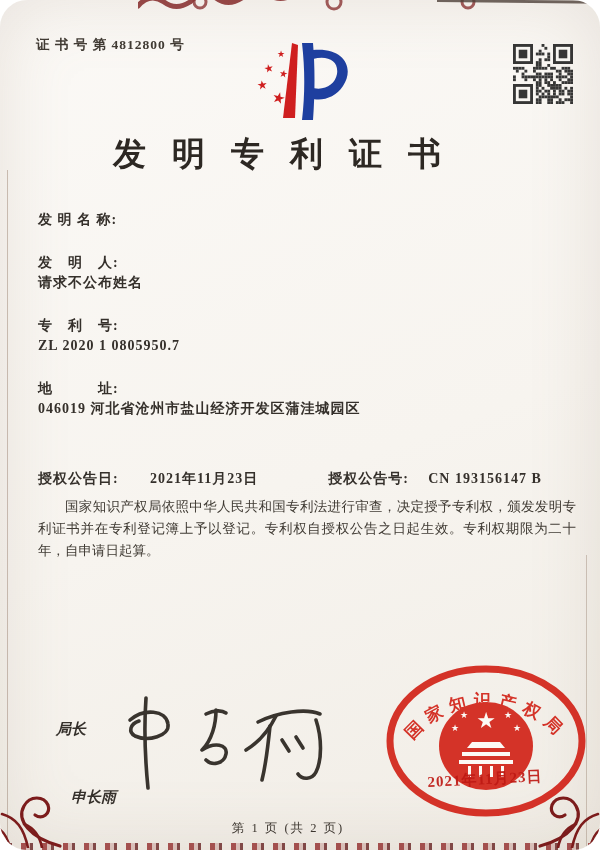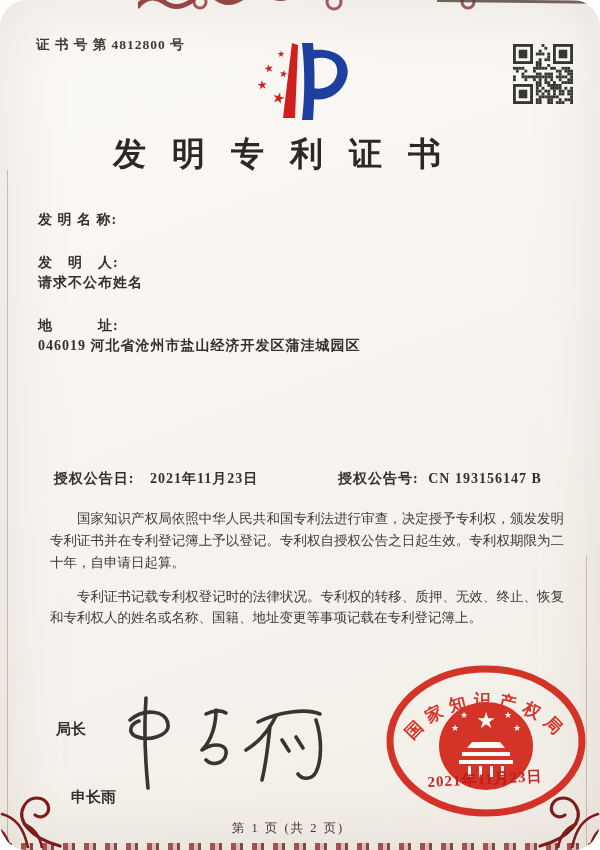--- a/index.html
+++ b/index.html
@@ -34,27 +34,27 @@
   .qr{position:absolute;left:513px;top:44px;width:60px;height:60px;opacity:.88;}
   .title{
     position:absolute;left:0;top:132px;width:524px;text-align:center;
     font-size:33px;font-weight:bold;letter-spacing:26px;text-indent:26px;color:#2d2823;padding-left:30px;
   }
   
   .fields{position:absolute;left:38px;top:210px;right:26px;font-size:14px;font-weight:600;}
   .field-row{display:flex;margin-bottom:23px;line-height:20px;flex-direction:column;}
   .field-label{display:inline-block;width:112px;white-space:pre;letter-spacing:1px;flex:0 0 auto;}
   .field-value{letter-spacing:1px;white-space:pre;}
-  .grant-row{display:flex;line-height:20px;margin-top:11px;text-align:center;}
+  .grant-row{display:flex;line-height:20px;margin-top:11px;}
   .grant-right{margin-left:70px;display:flex;}
   
   .body-text{position:absolute;left:38px;top:496px;right:24px;font-size:13.5px;line-height:1.62;color:#3f3a33;text-align:justify;font-weight:500;}
-  .body-text p{text-indent:2em;margin:12px;}
-  
-  .signer{position:absolute;left:56px;top:712px;font-size:15px;font-weight:600;line-height:34px;white-space:pre;}
+  .body-text p{text-indent:2em;margin:0;}
+  
+  .signer{position:absolute;left:56px;top:712px;font-size:15px;font-weight:600;line-height:34px;white-space:pre;font-style:italic;}
   .sign-svg{position:absolute;left:118px;top:692px;width:220px;height:100px;}
   
   .seal{position:absolute;left:381px;top:662px;width:210px;height:160px;opacity:.93;}
   .seal-date{
     position:absolute;left:390px;top:770px;width:190px;text-align:center;
     font-size:15px;color:rgba(190,25,20,.92);letter-spacing:1px;font-weight:600;transform:rotate(-3deg);
   }
   
   .footer{position:absolute;left:0;top:820px;width:576px;text-align:center;font-size:12.5px;letter-spacing:2px;color:#3c362f;}
   .sr{stroke:var(--border-maroon);fill:none;stroke-linecap:round;}
@@ -259,41 +259,44 @@
 
       <div class="field-row">
         <span class="field-label">发 明 名 称:</span>
       </div>
 
       <div class="field-row">
         <span class="field-label">发　明　人:</span>
         <span class="field-value">请求不公布姓名</span>
       </div>
 
+      <div class="field-row">
+        <span class="field-label">专　利　号:</span>
+        <span class="field-value">ZL 2020 1 0805950.7</span>
+      </div>
 
 
 
       <div class="field-row">
         <span class="field-label">地　　　址:</span>
         <span class="field-value">046019 河北省沧州市盐山经济开发区蒲洼城园区</span>
       </div>
     </div>
 
   <div class="fields grant-row" style="top:458px;">
     <span class="field-label">授权公告日:</span>
     <span class="field-value">2021年11月23日</span>
     <span class="grant-right">
       <span class="field-label" style="width:100px;">授权公告号:</span>
       <span class="field-value">CN 193156147 B</span>
     </span>
   </div>
 
   <div class="body-text">
     <p>国家知识产权局依照中华人民共和国专利法进行审查，决定授予专利权，颁发发明专利证书并在专利登记簿上予以登记。专利权自授权公告之日起生效。专利权期限为二十年，自申请日起算。</p>
-    <p>专利证书记载专利权登记时的法律状况。专利权的转移、质押、无效、终止、恢复和专利权人的姓名或名称、国籍、地址变更等事项记载在专利登记簿上。</p>
   </div>
 
   <div class="signer"><span>局长</span><br>
     <span>申长雨</span>
   </div>
 
   <svg class="sign-svg" viewBox="0 0 220 100">
     <g stroke="#39342e" stroke-width="3.6" fill="none" stroke-linecap="round" stroke-linejoin="round">
       <path d="M28,6 C26,34 27,66 30,96"></path>
       <path d="M12,28 C26,16 48,18 50,32 C52,44 30,50 17,44 C10,40 12,32 21,29"></path>

